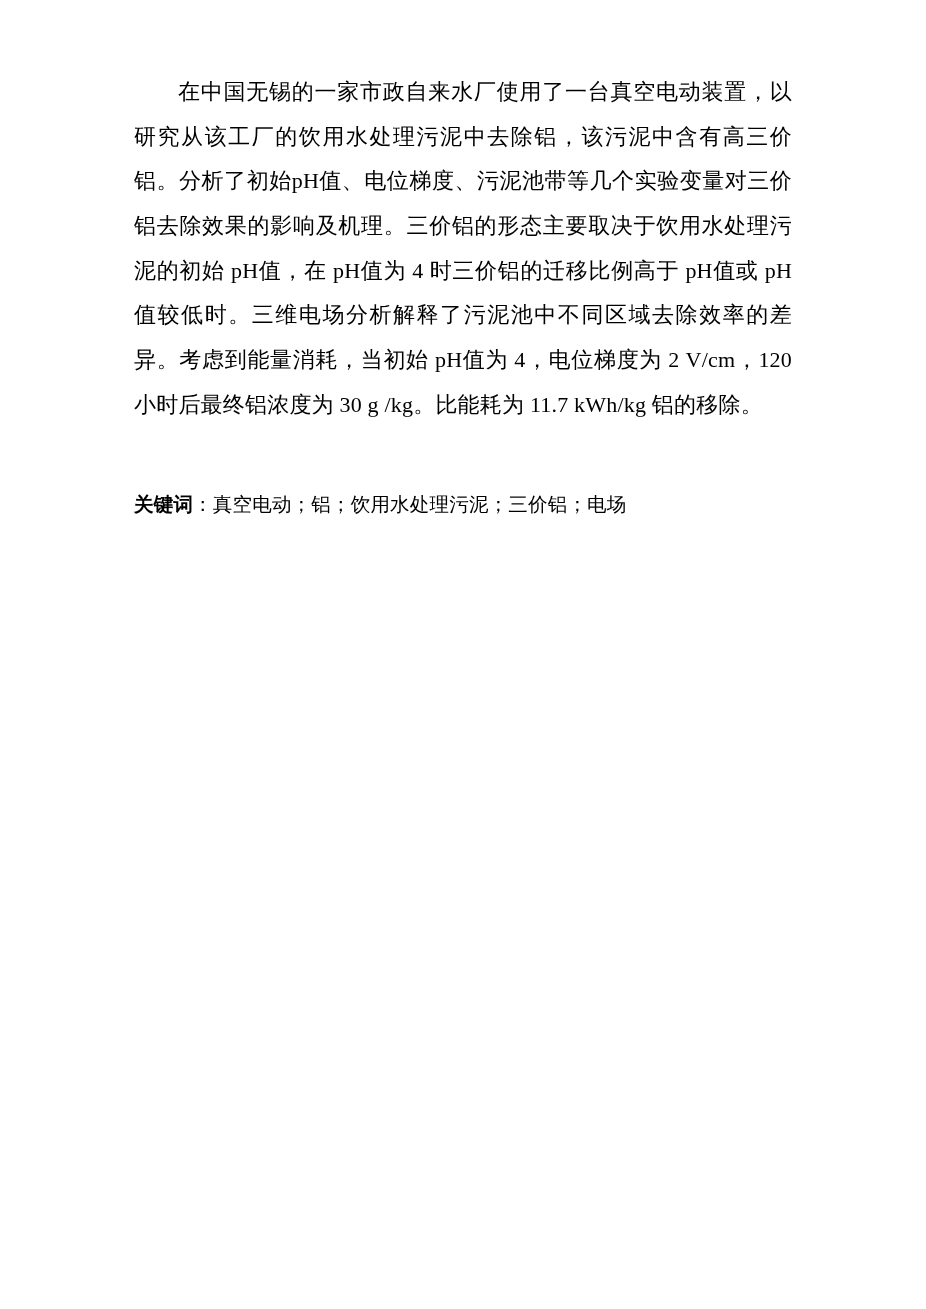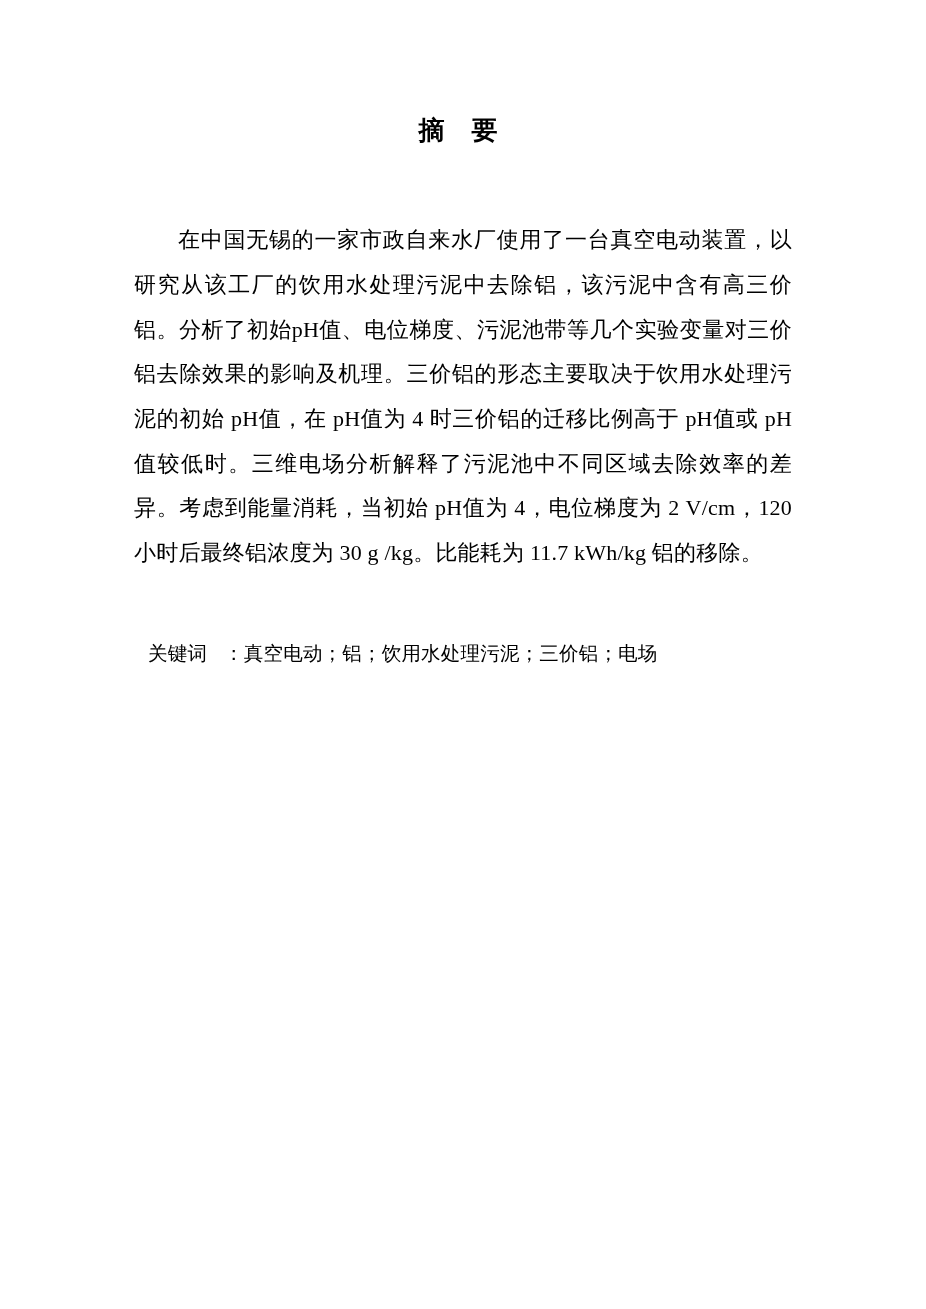--- a/index.html
+++ b/index.html
@@ -40,34 +40,31 @@
     letter-spacing: 0.2px;
   }
   .keywords-block {
     margin-top: 58px;
     font-size: 19.5px;
     line-height: 2.0;
     text-align: left;
     letter-spacing: 0.2px;
   }
   .keywords-label {
-    font-weight: normal;
-    margin-left: 14px;
+    font-weight: bold;
   }
   .keywords-text {
     font-weight: normal;
-    padding-left: 17px;
   }
 </style>
 </head>
 <body>
 
 <div class="page">
 
-  <h1 class="doc-title">摘 要</h1>
 
   <p class="abstract-body">在中国无锡的一家市政自来水厂使用了一台真空电动装置，以研究从该工厂的饮用水处理污泥中去除铝，该污泥中含有高三价铝。分析了初始pH值、电位梯度、污泥池带等几个实验变量对三价铝去除效果的影响及机理。三价铝的形态主要取决于饮用水处理污泥的初始 pH值，在 pH值为 4 时三价铝的迁移比例高于 pH值或 pH值较低时。三维电场分析解释了污泥池中不同区域去除效率的差异。考虑到能量消耗，当初始 pH值为 4，电位梯度为 2 V/cm，120小时后最终铝浓度为 30 g /kg。比能耗为 11.7 kWh/kg 铝的移除。</p>
 
   <p class="keywords-block">
     <span class="keywords-label">关键词</span><span class="keywords-text">：真空电动；铝；饮用水处理污泥；三价铝；电场</span>
   </p>
 
 </div>
 
 </body></html>

